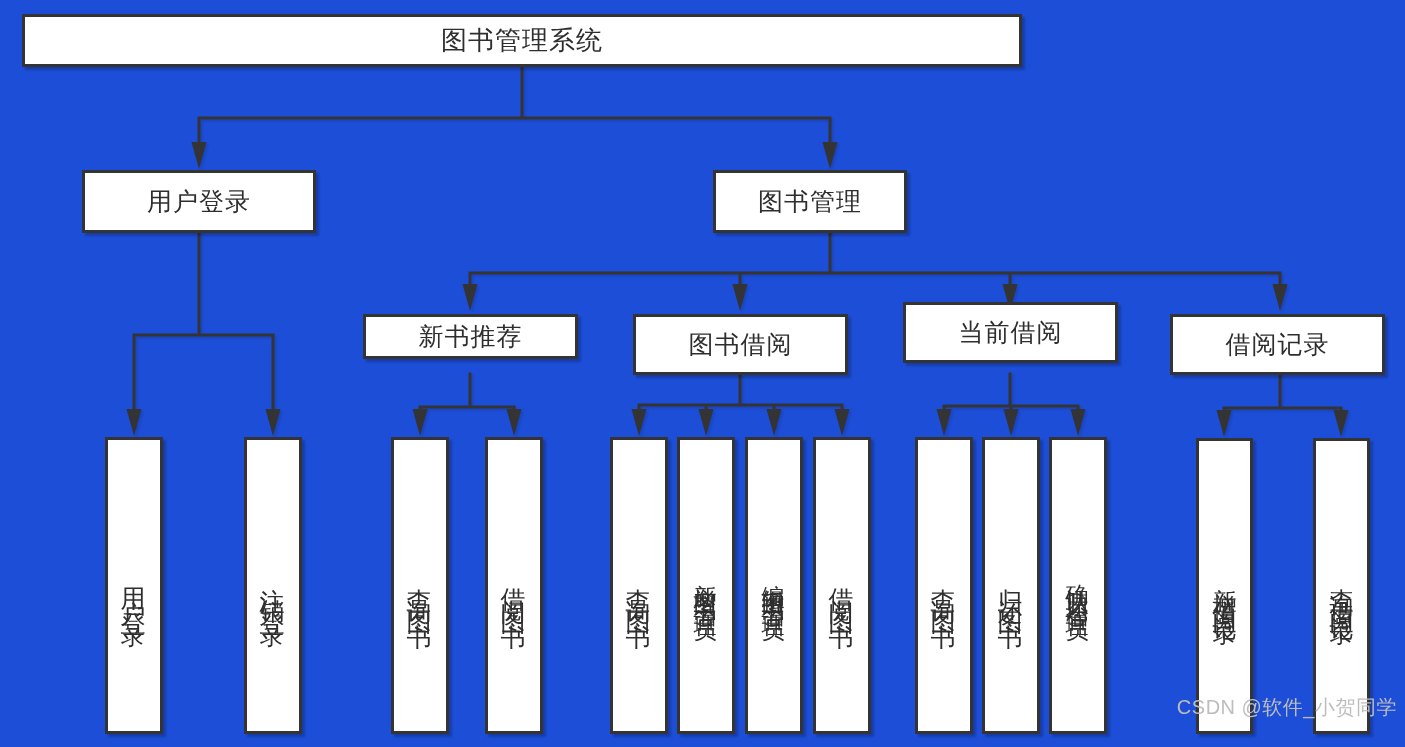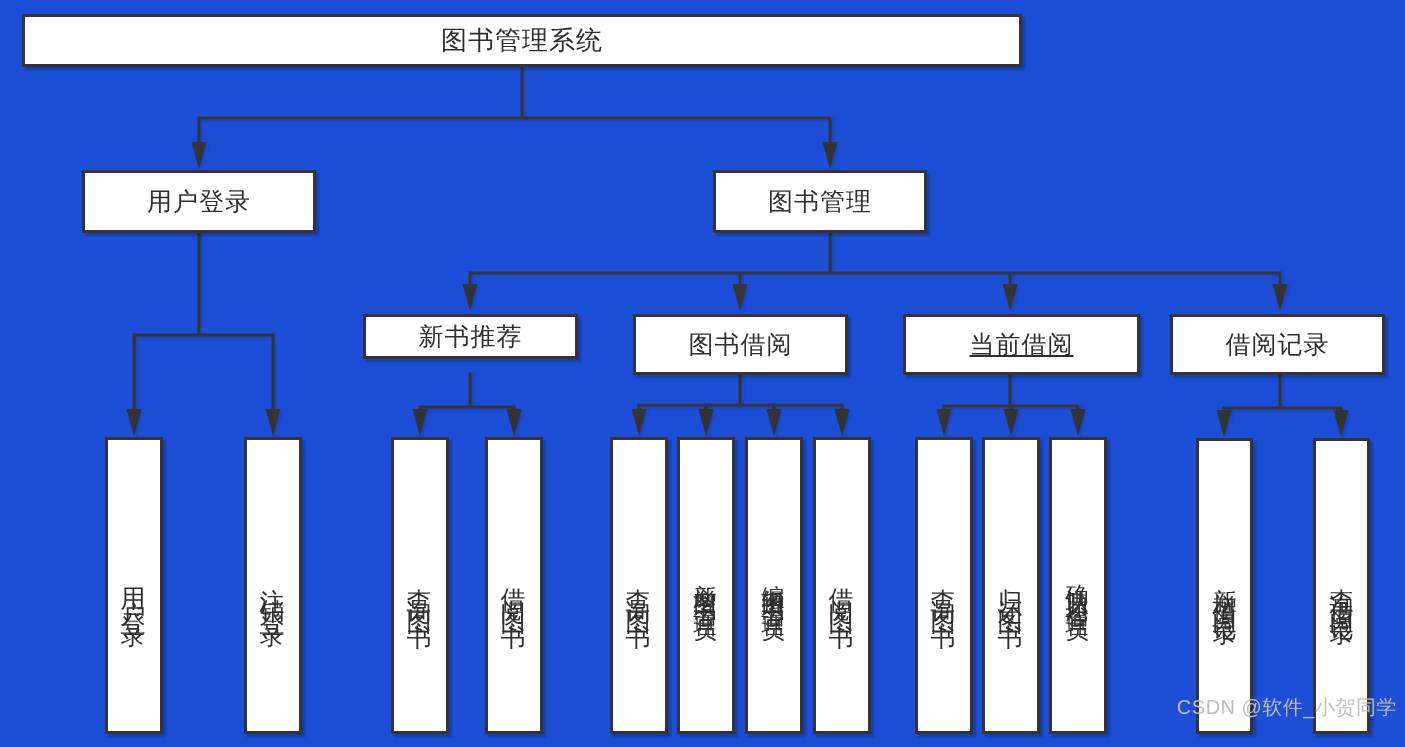--- a/index.html
+++ b/index.html
@@ -102,25 +102,25 @@
     <polygon points="1070.5,409 1085.5,409 1078,436" fill="#343434"></polygon>
 
     <path d="M1280 374 V408 M1224 408 H1341 M1224 408 V413 M1341 408 V413" stroke="#343434" stroke-width="3" fill="none" stroke-linecap="square"></path>
     <polygon points="1216.5,410 1231.5,410 1224,437" fill="#343434"></polygon>
     <polygon points="1333.5,410 1348.5,410 1341,437" fill="#343434"></polygon>
   </svg>
 
   <div class="hbox title" style="left:22px; top:14px; width:1000px; height:53px;">图书管理系统</div>
 
   <div class="hbox" style="left:82px; top:170px; width:234px; height:63px;">用户登录</div>
-  <div class="hbox" style="left:713px; top:170px; width:214px; height:63px;">图书管理</div>
+  <div class="hbox" style="left:713px; top:170px; width:194px; height:63px;">图书管理</div>
 
   <div class="hbox" style="left:363px; top:314px; width:215px; height:45px;">新书推荐</div>
   <div class="hbox" style="left:633px; top:314px; width:215px; height:61px;">图书借阅</div>
-  <div class="hbox" style="left:903px; top:314px; width:237px; height:61px;text-decoration:underline;">当前借阅</div>
+  <div class="hbox" style="left:903px; top:302px; width:215px; height:61px;">当前借阅</div>
   <div class="hbox" style="left:1170px; top:314px; width:215px; height:61px;">借阅记录</div>
 
   <div class="vbox v4" style="left:105px;">用户登录</div>
   <div class="vbox v4" style="left:244px;">注销登录</div>
 
   <div class="vbox v4" style="left:391px;">查询图书</div>
   <div class="vbox v4" style="left:485px;">借阅图书</div>
 
   <div class="vbox v4" style="left:610px;">查询图书</div>
   <div class="vbox v9" style="left:677px;">新增图书（管理员）</div>

